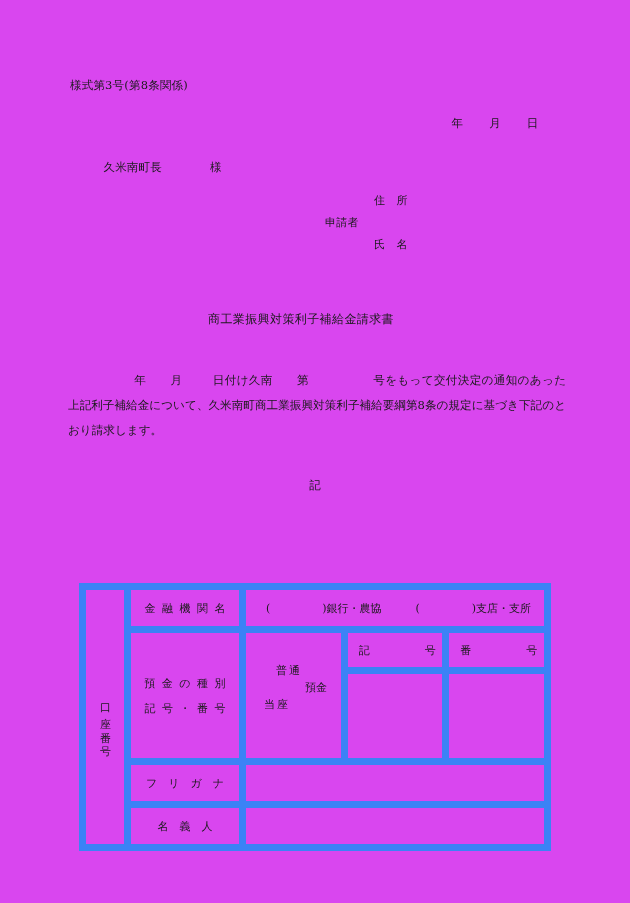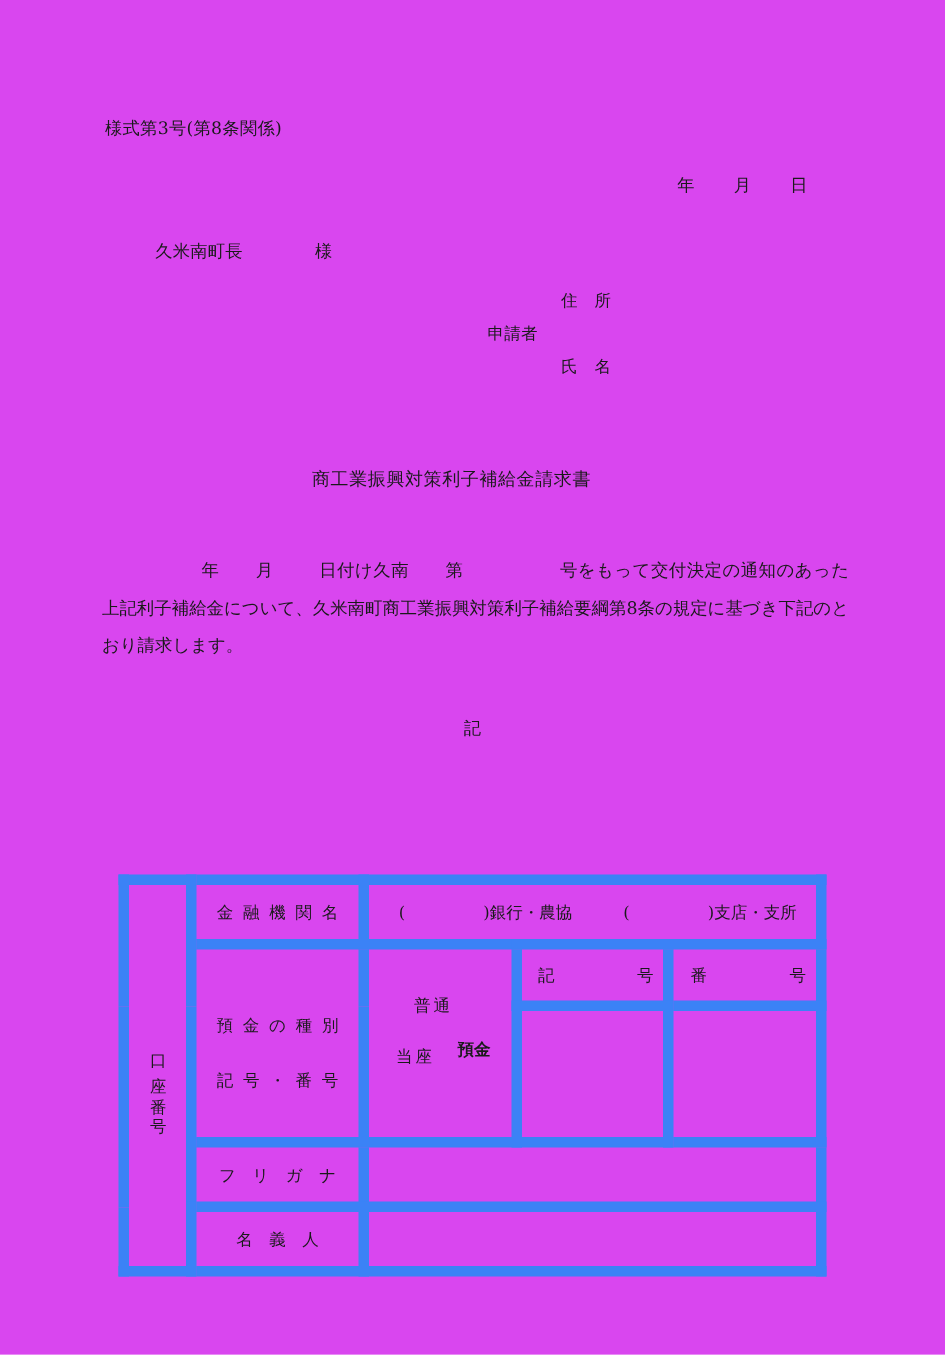--- a/index.html
+++ b/index.html
@@ -168,21 +168,20 @@
   }
   .spread-wide {
     display: inline-block;
     letter-spacing: 11px;
     text-indent: 11px;
     white-space: nowrap;
   }
   .labelcell .line {
     display: block;
     padding: 5px 0;
-    margin-top: 12px;
   }
 
   
   .bankcell {
     height: 36px;
     padding-left: 7px !important;
     text-align: center;
   }
   .bankcell .bgap { display: inline-block; width: 52px; }
   .bankcell .bgap2 { display: inline-block; width: 34px; }
@@ -201,22 +200,21 @@
   }
   .typecell .touza {
     position: absolute;
     left: 18px;
     top: 64px;
     letter-spacing: 2px;
   }
   .typecell .yokin {
     position: absolute;
     left: 59px;
-    top: 59px;
-    font-weight: bold;
+    top: 47px;
   }
 
   
   .numhead {
     height: 34px;
     text-align: center;
   }
   .numblank {
     height: 84px;
   }

